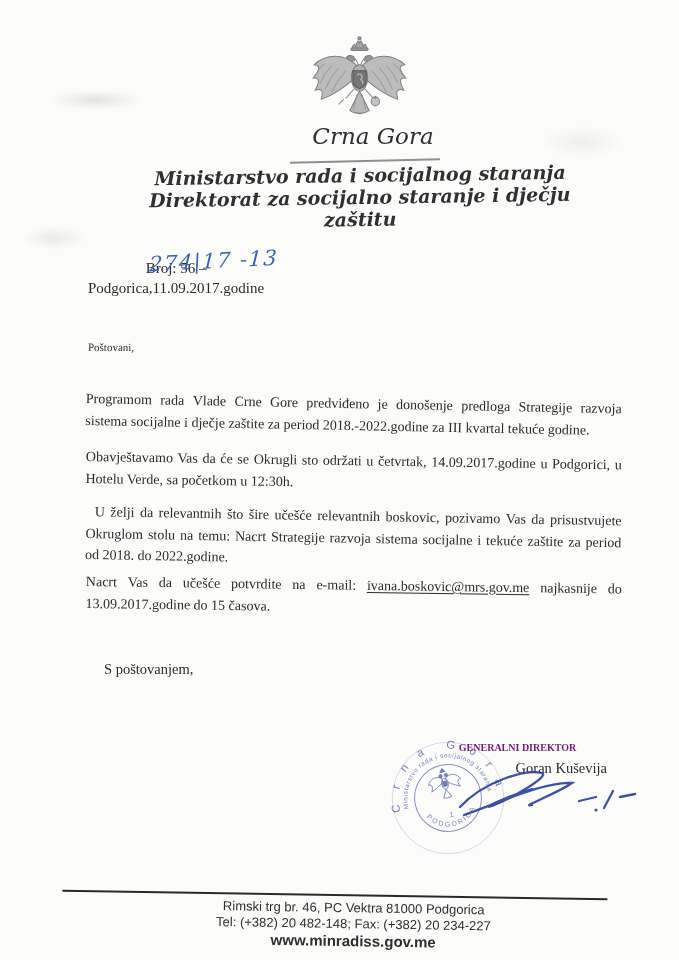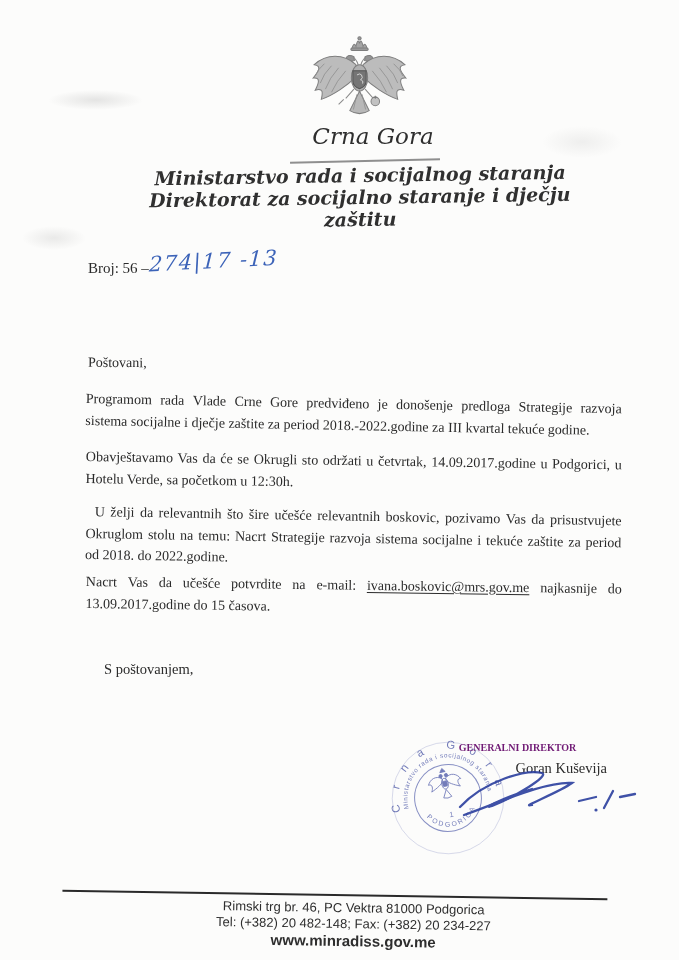--- a/index.html
+++ b/index.html
@@ -20,21 +20,21 @@
             font-size:19px;color:#303030;transform:rotate(-0.9deg);}
 
   
   .ref{left:88px;top:258px;font-size:15px;line-height:20px;}
   .handwritten{position:absolute;left:61px;top:-7px;
                font-family:"DejaVu Serif",serif;font-style:italic;font-size:21px;
                letter-spacing:1.5px;color:#3c63b8;transform:rotate(-3deg) skewX(-6deg);
                white-space:nowrap;}
 
   
-  .salutation{left:88px;top:355px;font-size:14px;transform:rotate(0.4deg);}
+  .salutation{left:88px;top:341px;font-size:11px;transform:rotate(0.4deg);}
   .para{width:536px;transform-origin:left top;}
   .jl{display:flex;justify-content:space-between;height:21.6px;font-size:14px;
       white-space:nowrap;}
   .jl-last{height:21.6px;font-size:14px;}
   .indent{padding-left:9px;}
   .email{text-decoration:underline;text-underline-offset:2px;}
   .closing{left:88px;top:661px;font-size:14.5px;margin-left:16px;}
 
   
   .sig-title{left:420px;top:742px;width:195px;text-align:center;
@@ -104,20 +104,21 @@
   <div class="abs country">Crna Gora</div>
   <div class="abs lh-divider"></div>
   <div class="abs ministry">Ministarstvo rada i socijalnog staranja</div>
   <div class="abs directorate">Direktorat za socijalno staranje i dječju zaštitu</div>
 
   <div class="abs ref">
     <div style="position:relative;text-align:center;">
       <span>Broj: 56 –</span>
       <span class="handwritten">274|17 -13</span>
     </div>
+    <div>Podgorica,11.09.2017.godine</div>
   </div>
 
   <div class="abs salutation">Poštovani,</div>
 
   <div class="abs para" style="left:86px;top:391px;transform:rotate(1.1deg);">
     <div class="jl">
         <span>Programom</span>
         <span>rada</span>
         <span>Vlade</span>
         <span>Crne</span>

